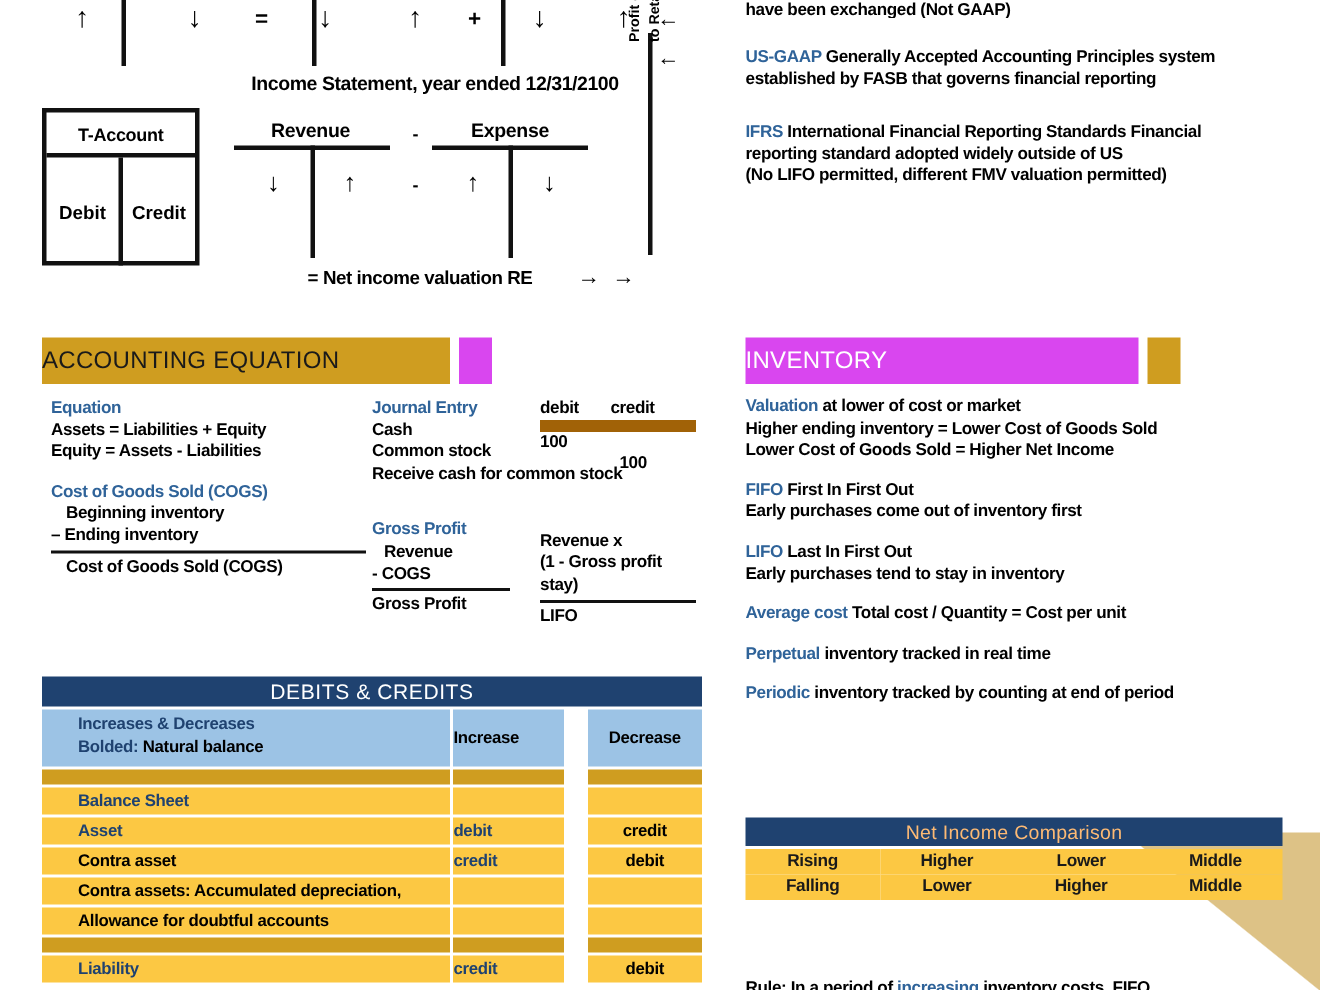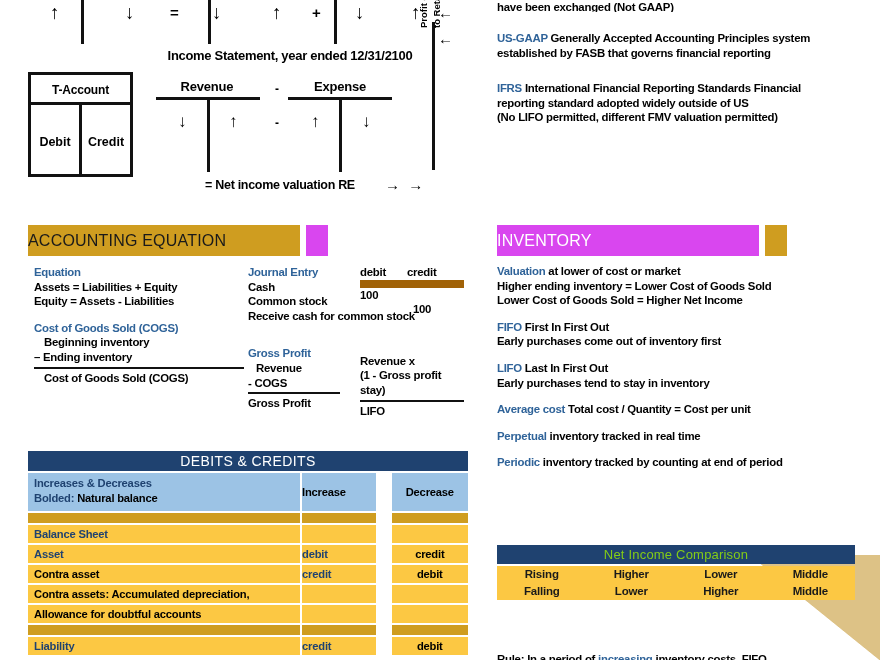--- a/index.html
+++ b/index.html
@@ -81,40 +81,40 @@
   .right-block{position:absolute;left:360px;top:265px;width:110px;}
   .row-gap{height:12px;}
 
   
   .dc-table{position:absolute;left:28px;top:451px;width:440px;}
   .dc-title{
     background:#1f4270;color:#fff;text-align:center;font-size:14px;
     height:20px;line-height:20px;letter-spacing:0.4px;
   }
   .dc-row{display:flex;margin-top:2px;}
-  .dc-c1{width:281px;margin-right:2px;box-sizing:border-box;padding-left:6px;}
+  .dc-c1{width:281px;margin-right:2px;box-sizing:border-box;padding-left:24px;}
   .dc-c2{width:76px;margin-right:16px;box-sizing:border-box;text-align:left;}
   .dc-c3{width:79px;box-sizing:border-box;text-align:center;}
   .cell{font-size:11.2px;font-weight:bold;letter-spacing:-0.2px;}
   .hdr-blue{background:#9cc3e5;}
   .band{background:#cf9d20;}
   .fill{background:#fcc843;}
   .h18{height:18px;line-height:18px;}
   .h38{height:38px;}
   .h10{height:10px;}
   .dc-c1.h38{padding-top:3px;line-height:15px;}
 
   
   .inv-block{position:absolute;left:497px;top:264px;width:380px;}
   .inv-block p{margin:0 0 12px 0;}
 
   
   .ni-table{position:absolute;left:497px;top:545px;width:358px;}
   .ni-title{
-    background:#1f4270;color:#84cc16;text-align:center;font-size:13px;
+    background:#1f4270;color:#fdba74;text-align:center;font-size:13px;
     height:19px;line-height:19px;letter-spacing:0.2px;
   }
   .ni-row{display:flex;}
   .ni-row > div{flex:1;text-align:center;font-size:11.5px;font-weight:bold;height:17px;line-height:17px;letter-spacing:-0.2px;}
   .ni-hdr > div{background:#cf9d20;color:#1a1a1a;}
   .ni-body > div{background:#fcc843;color:#1a1a1a;}
   .ni-sep{height:2px;}
   .ni-rule{position:absolute;left:497px;top:652px;width:330px;}
 </style>
 </head>

